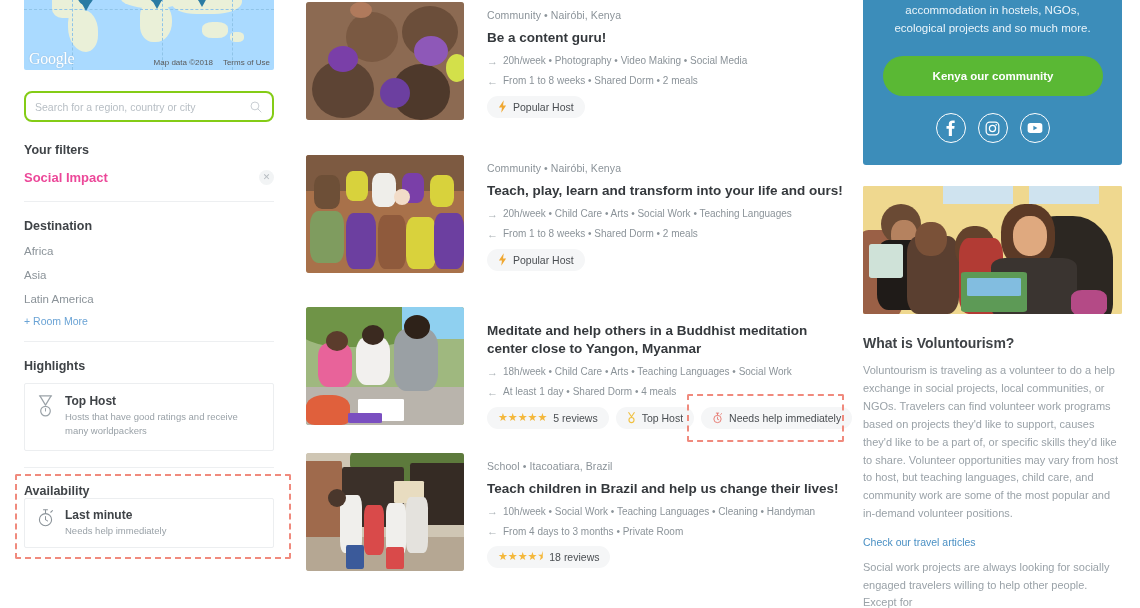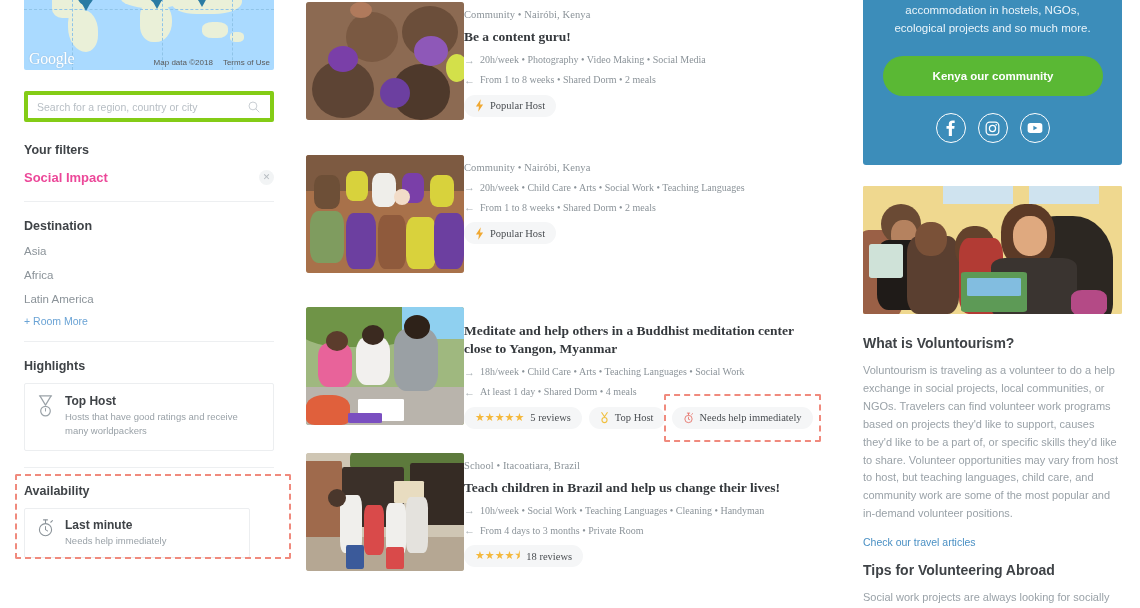--- a/index.html
+++ b/index.html
@@ -42,21 +42,21 @@
     position: absolute; left: 5px; bottom: 2px;
     font-size: 16px; color: #ffffff; font-weight: 400;
     letter-spacing: -0.3px; font-family: "Liberation Serif", serif;
     text-shadow: 0 0 2px rgba(0,0,0,.15);
   }
   .map-attrib { position: absolute; right: 4px; bottom: 3px; font-size: 8px; color: #5a5a5a;
     display: flex; gap: 10px; white-space: nowrap; }
 
   .search-box {
     margin-top: 21px; width: 250px; height: 31px;
-    border: 4px solid #84cc16; border-radius: 2px;
+    border: 2px solid #84cc16; border-radius: 8px;
     display: flex; align-items: center; padding: 0 9px;
     background: #fff;
   }
   .search-box input {
     flex: 1; border: none; outline: none; font-size: 10.5px; color: #9aa2a8;
     font-family: "Liberation Sans", sans-serif; background: transparent;
   }
   .search-box input::placeholder { color: #b7bec4; }
   .sicon { width: 14px; height: 14px; flex: 0 0 14px; }
 
@@ -85,29 +85,29 @@
   }
   .hl-title { font-size: 12px; font-weight: 600; color: #3f4347; }
   .hl-sub { font-size: 9.5px; color: #9aa2a8; line-height: 1.45; margin-top: 2px; max-width: 190px; }
 
   .avail-wrap { position: relative; margin-top: 16px; }
   .redbox {
     position: absolute; border: 2px dashed #f08a7d; border-radius: 2px; pointer-events: none;
   }
   .avail-redbox { left: -9px; top: -10px; width: 276px; height: 85px; }
   .avail-card {
-    margin-top: 10px; width: 226px;
+    margin-top: 0; width: 250px;
     border: 1px solid #eceef0; border-radius: 2px;
     padding: 9px 20px 10px 11px; display: flex; gap: 10px; align-items: flex-start;
     background: #fff;
   }
 
   
   .results { width: 565px; flex: 0 0 565px; padding-left: 8px; position: relative; }
-  .card { display: flex; position: relative; font-family: Liberation Serif, serif; }
+  .card { display: flex; gap: 23px; position: relative; }
   .card-img {
     flex: 0 0 158px; width: 158px; height: 118px; border-radius: 3px;
     overflow: hidden; position: relative; background: #cbbda8;
   }
   .card-body { flex: 1; padding-top: 7px; }
   .kicker { font-size: 10.5px; color: #8b9399; letter-spacing: .1px; }
   .card-title {
     margin-top: 8px; font-size: 13.5px; font-weight: 700; color: #35393d; line-height: 1.32;
     max-width: 370px;
   }
@@ -196,22 +196,22 @@
         <span class="filter-chip-label">Social Impact</span>
         <span class="chip-x">✕</span>
       </div>
     </div>
 
     <div class="divider"></div>
 
     <div class="section">
       <div class="sb-heading">Destination</div>
       <div class="dest-list">
+        <div class="dest-item">Africa</div>
         <div class="dest-item">Asia</div>
-        <div class="dest-item">Africa</div>
         <div class="dest-item">Latin America</div>
         <div class="show-more">+ Room More</div>
       </div>
     </div>
 
     <div class="divider" style="margin-top:14px"></div>
 
     <div class="section">
       <div class="sb-heading">Highlights</div>
       <div class="hl-card">
@@ -302,20 +302,21 @@
           <span style="left:4px;top:56px;width:34px;height:52px;background:#7f9c5f;border-radius:25%"></span>
           <span style="left:40px;top:58px;width:30px;height:56px;background:#6c3fa0;border-radius:25%"></span>
           <span style="left:72px;top:60px;width:28px;height:54px;background:#8f5a3c;border-radius:25%"></span>
           <span style="left:100px;top:62px;width:30px;height:52px;background:#d9d23c;border-radius:25%"></span>
           <span style="left:128px;top:58px;width:30px;height:56px;background:#6c3fa0;border-radius:25%"></span>
           <span style="left:88px;top:34px;width:16px;height:16px;background:#f2dcc8"></span>
         </div>
       </div>
       <div class="card-body">
         <div class="kicker">Community • Nairóbi, Kenya</div>
+        <div class="card-title" style="max-width:390px">Teach, play, learn and transform into your life and ours!</div>
         <div class="meta-row">
           <span class="meta-arrow">→</span>
           <span>20h/week • Child Care • Arts • Social Work • Teaching Languages</span>
         </div>
         <div class="meta-row">
           <span class="meta-arrow">←</span>
           <span>From 1 to 8 weeks • Shared Dorm • 2 meals</span>
         </div>
         <div class="badges">
           <span class="badge">
@@ -475,18 +476,17 @@
       </div>
     </div>
 
     <div>
       <div class="r-h2">What is Voluntourism?</div>
       <div class="r-body">Voluntourism is traveling as a volunteer to do a help exchange in social projects, local communities, or NGOs. Travelers can find volunteer work programs based on projects they'd like to support, causes they'd like to be a part of, or specific skills they'd like to share. Volunteer opportunities may vary from host to host, but teaching languages, child care, and community work are some of the most popular and in-demand volunteer positions.</div>
       <div class="r-link">Check our travel articles</div>
     </div>
 
     <div>
-      <div class="r-h2" style="margin-top:14px">Tips for Volunteering Abroad</div>
       <div class="r-body">Social work projects are always looking for socially engaged travelers willing to help other people. Except for</div>
     </div>
   </aside>
 
 </div>
 
 </body></html>

